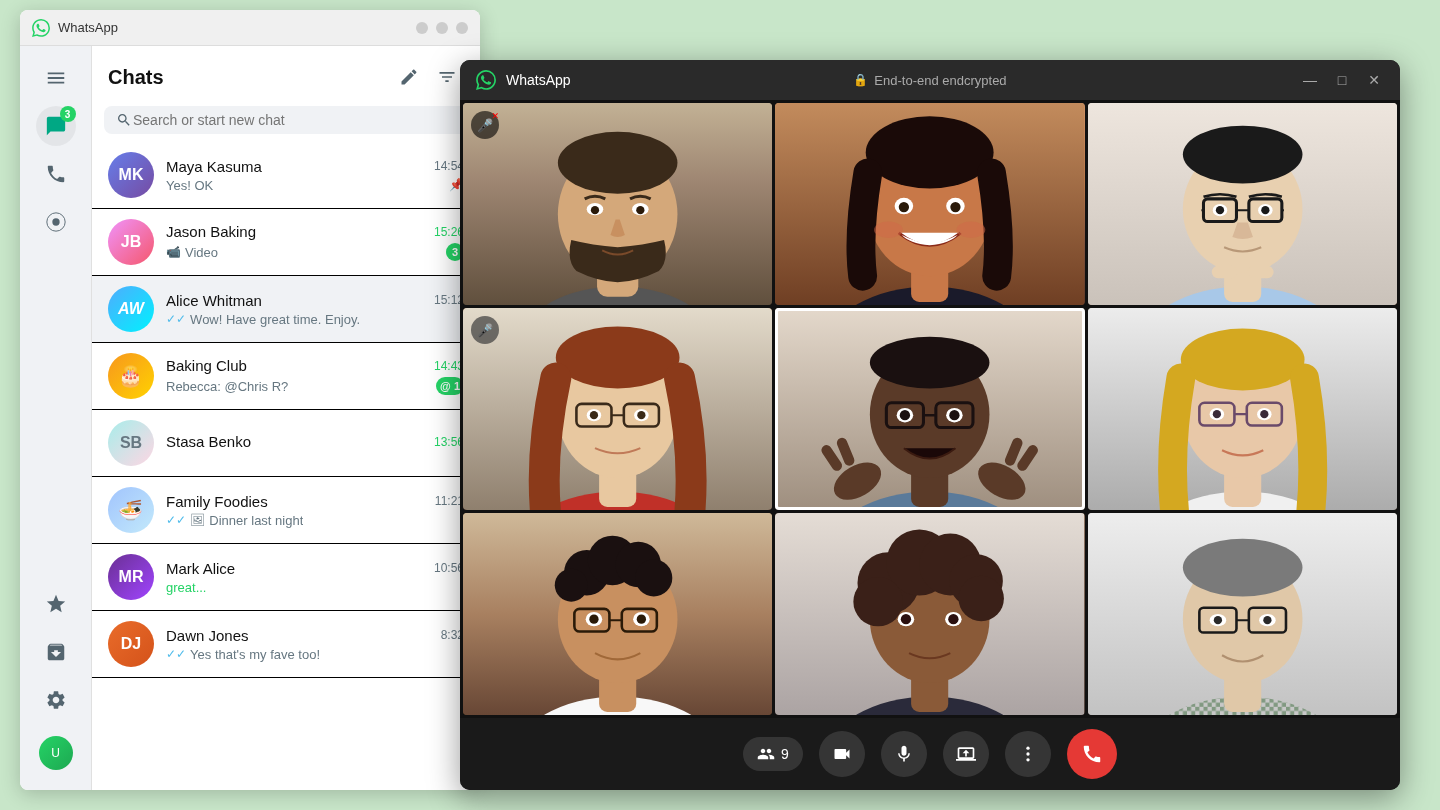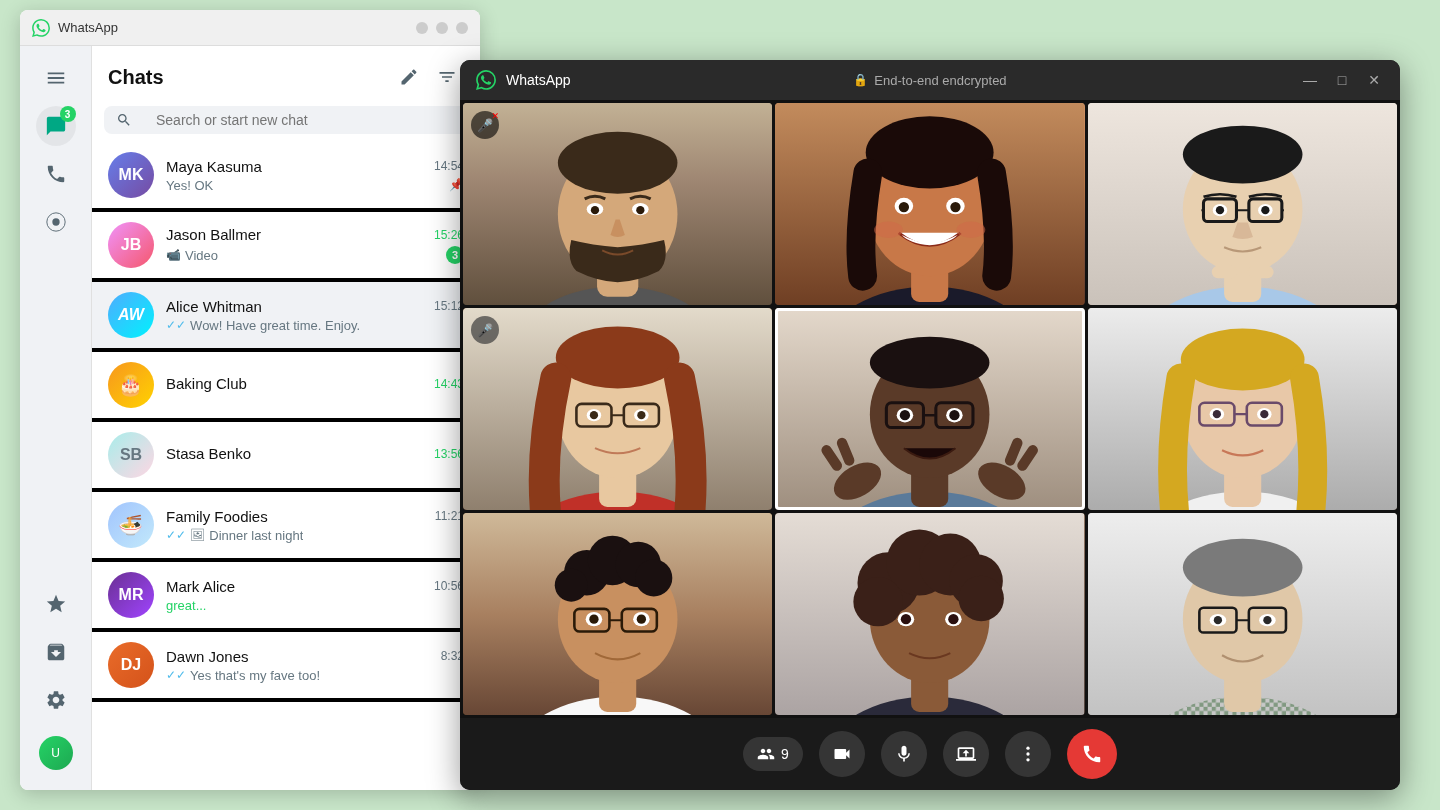--- a/index.html
+++ b/index.html
@@ -169,21 +169,21 @@
       color: #54656f;
     }
 
     .search-bar {
       margin: 4px 12px 8px;
       background: #f0f2f5;
       border-radius: 8px;
       display: flex;
       align-items: center;
       padding: 6px 12px;
-      gap: 24px;
+      gap: 1px;
     }
 
     .search-bar input {
       border: none;
       background: transparent;
       flex: 1;
       font-size: 14px;
       color: #54656f;
       outline: none;
     }
@@ -196,21 +196,21 @@
       flex: 1;
       overflow-y: auto;
     }
 
     .chat-item {
       display: flex;
       align-items: center;
       padding: 10px 16px;
       gap: 12px;
       cursor: pointer;
-      border-bottom: 4px solid #000000;
+      border-bottom: 1px solid #000000;
     }
 
     .chat-item.active {
       background: #f0f2f5;
     }
 
     .chat-avatar {
       width: 46px;
       height: 46px;
       border-radius: 50%;
@@ -617,21 +617,21 @@
             <span class="chat-preview">Yes! OK</span>
             <span class="pin-icon">📌</span>
           </div>
         </div>
       </div>
 
       <div class="chat-item">
         <div class="chat-avatar av-jason">JB</div>
         <div class="chat-info">
           <div class="chat-top">
-            <span class="chat-name">Jason Ballmer</span>
+            <span class="chat-name">Jason Baking</span>
             <span class="chat-time unread">15:26</span>
           </div>
           <div class="chat-bottom">
             <span class="chat-preview">
               <span style="font-size:12px">📹</span> Video
             </span>
             <span class="unread-badge">3</span>
           </div>
         </div>
       </div>
@@ -650,20 +650,24 @@
           </div>
         </div>
       </div>
 
       <div class="chat-item">
         <div class="chat-avatar av-baking" style="font-size:20px">🎂</div>
         <div class="chat-info">
           <div class="chat-top">
             <span class="chat-name">Baking Club</span>
             <span class="chat-time unread">14:43</span>
+          </div>
+          <div class="chat-bottom">
+            <span class="chat-preview">Rebecca: @Chris R?</span>
+            <span class="mention-badge">@ 1</span>
           </div>
         </div>
       </div>
 
       <div class="chat-item">
         <div class="chat-avatar av-stasa" style="color:#667781;text-align:right;">SB</div>
         <div class="chat-info">
           <div class="chat-top">
             <span class="chat-name">Stasa Benko</span>
             <span class="chat-time unread">13:56</span>

